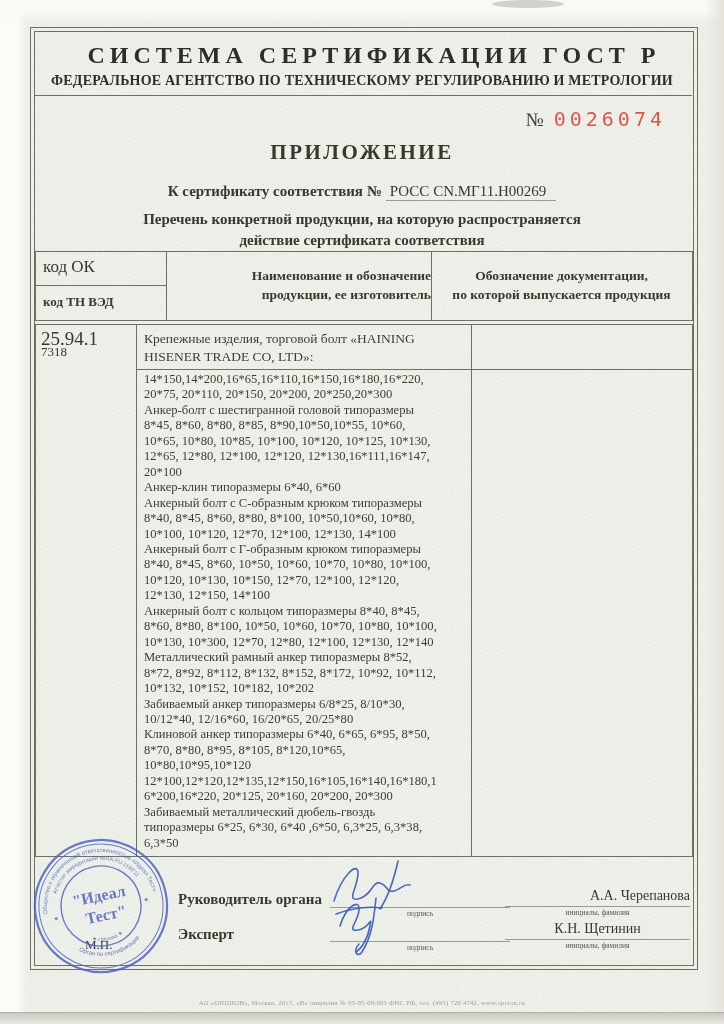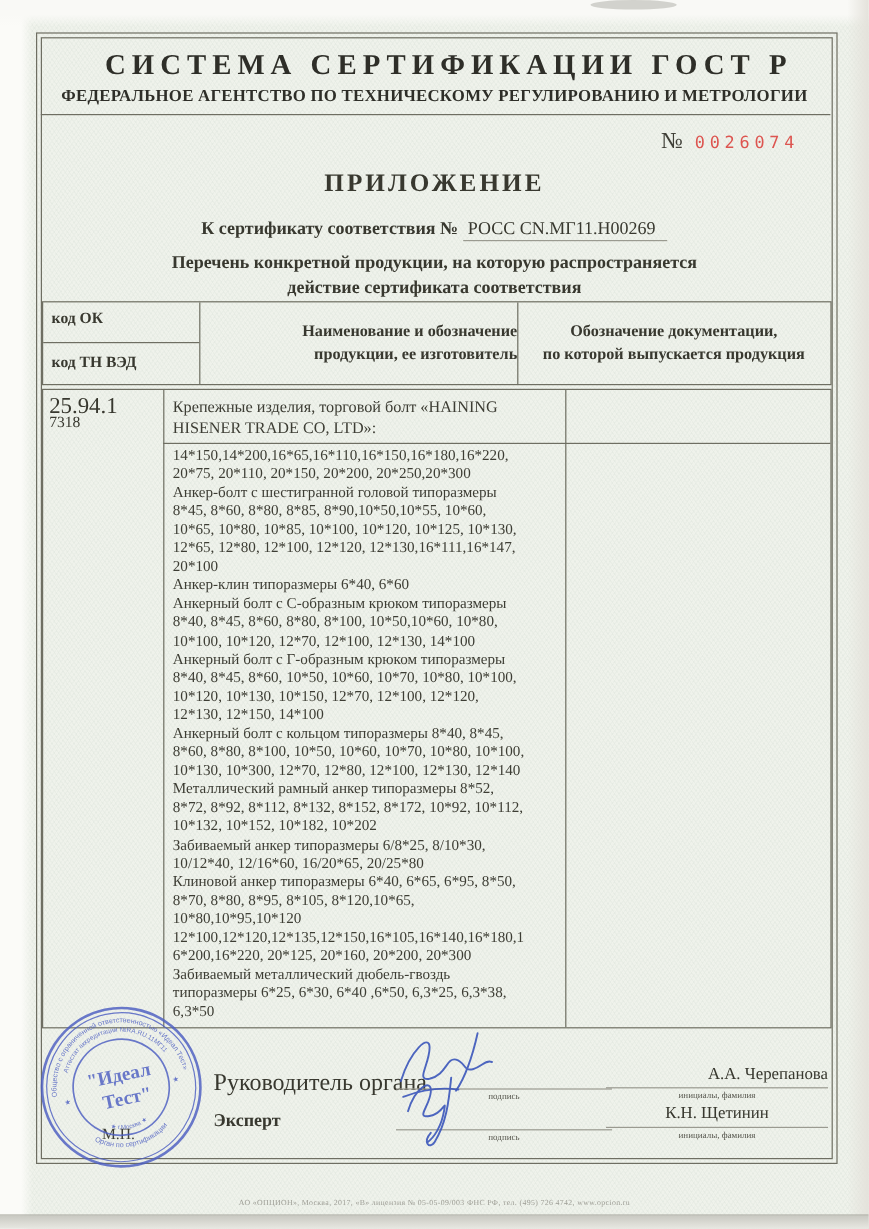--- a/index.html
+++ b/index.html
@@ -21,46 +21,46 @@
   .smudge{left:492px;top:0;width:72px;height:8px;background:#b2b2ac;border-radius:50%;opacity:.55;}
   
   .frame{left:30px;top:27px;width:666px;height:941px;border:1px solid #6e6e62;}
   .frame-inner{position:absolute;inset:3px;border:1px solid #6e6e62;}
   .hdr-divider{left:34px;top:95px;width:658px;height:1px;background:#6e6e62;}
   
   .title{left:12px;top:42px;width:100%;text-align:center;font-size:24px;font-weight:bold;letter-spacing:5px;color:#2e2e28;}
   .subtitle{left:0;top:73px;width:100%;text-align:center;font-size:14px;font-weight:bold;letter-spacing:.2px;color:#2e2e28;}
   .docnum{right:58px;top:107px;}
   .num-label{font-size:19px;color:#3f3f37;margin-right:10px;}
-  .num-value{font-family:"DejaVu Sans Mono",monospace;font-size:14px;color:#dd5550;letter-spacing:4px;text-align:center;}
+  .num-value{font-family:"DejaVu Sans Mono",monospace;font-size:20px;color:#dd5550;letter-spacing:4px;text-align:center;}
   .appendix{left:0;top:140px;width:100%;text-align:center;font-size:21px;font-weight:bold;letter-spacing:2.5px;}
   .certline{left:0;top:183px;width:100%;text-align:center;font-size:15px;}
   .cert-label{font-weight:bold;}
   .cert-value{margin-left:4px;padding:0 10px 1px 4px;border-bottom:1px solid #9a9a90;}
   .desc{left:0;top:209px;width:100%;text-align:center;font-size:15px;font-weight:bold;line-height:21px;}
   
   .htable{left:35px;top:251px;width:656px;height:68px;border:1px solid #6e6e62;}
   .htable .v1{left:130px;top:0;width:1px;height:100%;background:#6e6e62;}
   .htable .v2{left:395px;top:0;width:1px;height:100%;background:#6e6e62;}
   .htable .hline-col1{left:0;top:33px;width:130px;height:1px;background:#6e6e62;}
-  .hcol1-top{left:7px;top:5px;font-size:13px;font-weight:bold;}
+  .hcol1-top{left:7px;top:5px;font-size:17px;font-weight:normal;}
   .hcol1-bot{left:7px;top:42px;font-size:13px;font-weight:bold;}
   .hcol2{left:131px;top:14px;width:264px;text-align:right;font-size:13.5px;font-weight:bold;line-height:19px;}
   .hcol3{left:396px;top:14px;width:259px;text-align:center;font-size:13.5px;font-weight:bold;line-height:19px;}
   
   .btable{left:35px;top:324px;width:656px;height:531px;border:1px solid #6e6e62;}
   .btable .v1{left:100px;top:0;width:1px;height:100%;background:#6e6e62;}
   .btable .v2{left:435px;top:0;width:1px;height:100%;background:#6e6e62;}
   .btable .rowline{left:100px;top:44px;width:556px;height:1px;background:#6e6e62;}
   .code-ok{left:5px;top:3px;font-size:19px;}
   .code-tnved{left:5px;top:19px;font-size:13px;}
   .row1-name{left:108px;top:5px;width:324px;font-size:13.5px;line-height:18px;color:#3d3d34;}
   .row2-lines{left:108px;top:47px;width:328px;font-size:12.6px;line-height:15.45px;color:#3d3d34;}
   
-  .role1{left:178px;top:891px;font-size:20px;font-weight:normal;}
+  .role1{left:178px;top:891px;font-size:15px;font-weight:bold;}
   .role2{left:178px;top:926px;font-size:15px;font-weight:bold;}
   .sigline1{left:330px;top:880px;width:180px;height:27px;border-bottom:1px solid #9a9a90;}
   .sigline2{left:330px;top:914px;width:180px;height:27px;border-bottom:1px solid #9a9a90;}
   .siglabel1{left:330px;top:909px;width:180px;text-align:center;font-size:7.5px;color:#55554c;}
   .siglabel2{left:330px;top:943px;width:180px;text-align:center;font-size:7.5px;color:#55554c;}
   .name1{left:505px;top:888px;width:185px;text-align:right;font-size:14px;}
   .nameline1{left:505px;top:880px;width:185px;height:26px;border-bottom:1px solid #9a9a90;}
   .namelabel1{left:505px;top:908px;width:185px;text-align:center;font-size:7.5px;color:#55554c;}
   .name2{left:505px;top:921px;width:185px;text-align:center;font-size:14px;}
   .nameline2{left:505px;top:913px;width:185px;height:26px;border-bottom:1px solid #9a9a90;}

